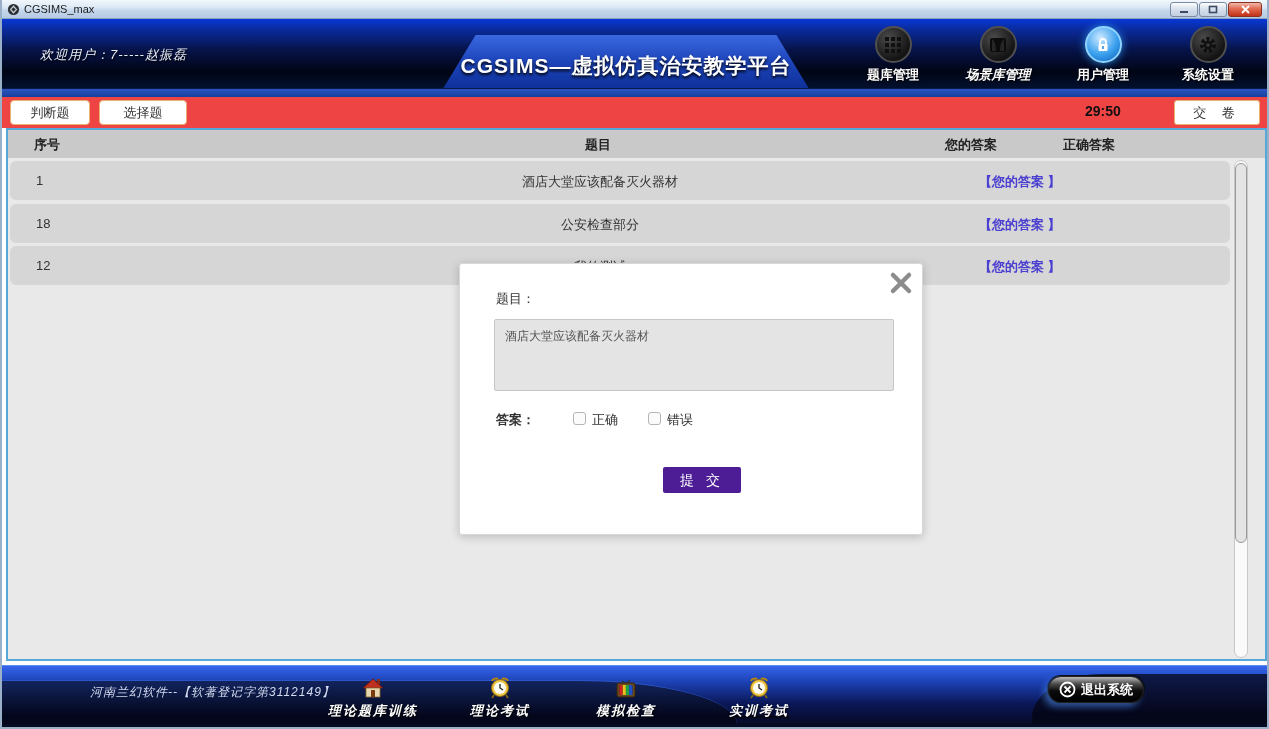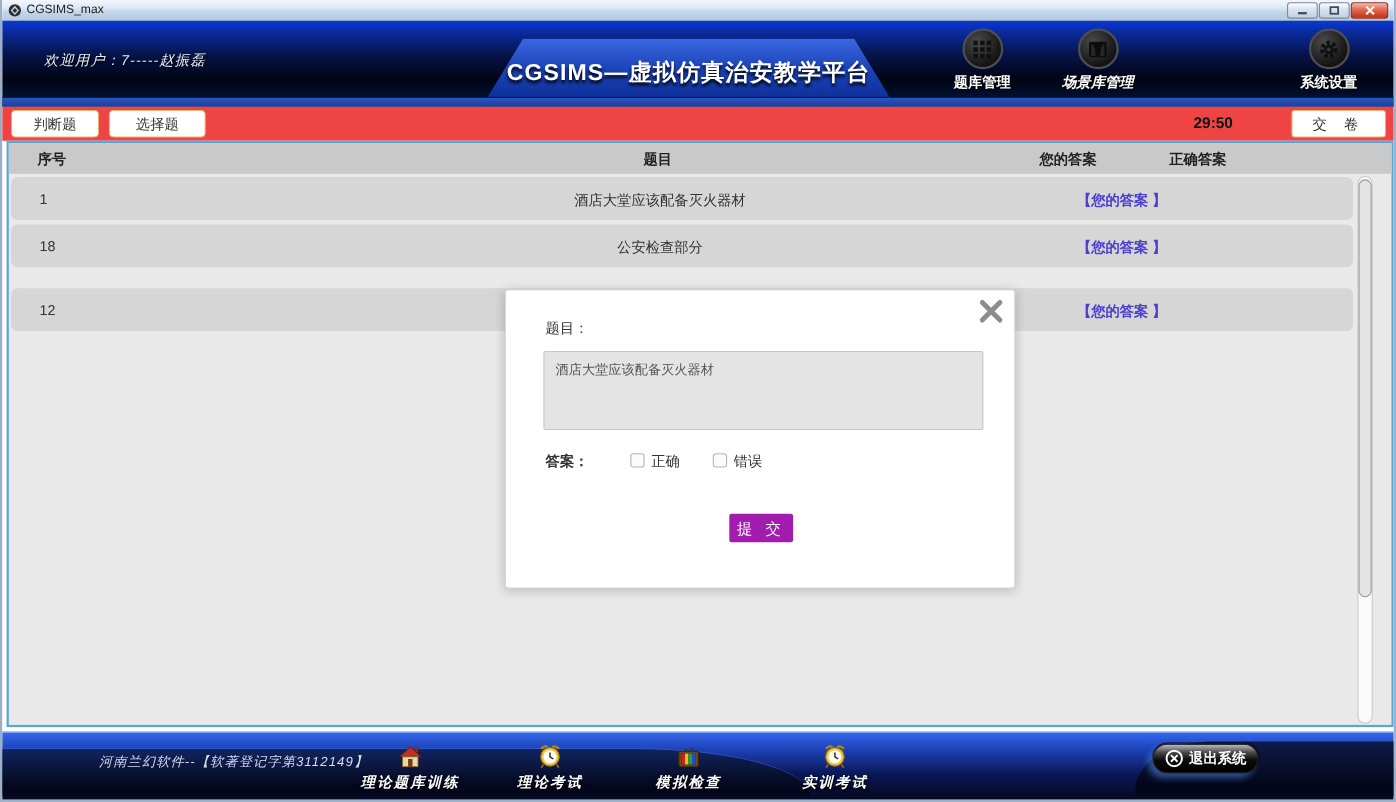--- a/index.html
+++ b/index.html
@@ -75,21 +75,21 @@
   .q-label { position:absolute; left:36px; top:26px; font-size:13px; color:#333; }
   .q-box { position:absolute; left:34px; top:55px; width:400px; height:72px; background:#e4e4e4;
     border:1px solid #c6c6c6; border-radius:2px; font-size:12px; color:#555; padding:8px 10px;
     font-family:"Liberation Sans", sans-serif; resize:none; }
   .a-label { position:absolute; left:36px; top:147px; font-size:13px; color:#333; font-weight:bold; }
   .cb { position:absolute; top:148px; width:13px; height:13px; background:#fbfbfb;
     border:1px solid #b5b5b5; border-radius:3px; cursor:pointer; }
   .cb1 { left:113px; } .cb2 { left:188px; }
   .cb-label { position:absolute; top:147px; font-size:13px; color:#333; }
   .cbl1 { left:132px; } .cbl2 { left:207px; }
-  .submit-btn { position:absolute; left:203px; top:203px; width:58px; height:26px; background:#a21caf;
+  .submit-btn { position:absolute; left:203px; top:203px; width:78px; height:26px; background:#4c1d95;
     border:none; border-radius:2px; color:#fff; font-size:14px; letter-spacing:4px; cursor:pointer;
     text-align:center; line-height:26px; }
 
   
   .footer { position:absolute; left:0; bottom:0; width:100%; height:62px;
     background:linear-gradient(180deg,#3566ec 0%,#1c41b4 26%,#0a1757 62%,#05091f 100%);
     border-top:1px solid #5d8cf2; }
   .swoosh-left { position:absolute; left:0; bottom:3px; width:735px; height:44px;
     background:linear-gradient(180deg,#12245e,#04071c 80%); border-top:1px solid #2c55c8;
     border-top-right-radius:160px 44px; }
@@ -165,20 +165,30 @@
       <div class="nav-item" style="left:105px;font-style:italic;">
         <div class="nav-circle">
           <svg width="18" height="18" viewBox="0 0 18 18">
             <rect x="1" y="2" width="16" height="14" rx="2" fill="#0c0c0c"></rect>
             <path d="M3 3 Q7 6 7 15 L3 15 Z" fill="#262626"></path>
             <path d="M15 3 Q11 6 11 15 L15 15 Z" fill="#262626"></path>
           </svg>
         </div>
         <div class="nav-label">场景库管理</div>
       </div>
+      <div class="nav-item active" style="left:210px;">
+        <div class="nav-circle">
+          <svg width="16" height="16" viewBox="0 0 16 16">
+            <path d="M5 7 V5 a3 3 0 0 1 6 0 V7" fill="none" stroke="#fff" stroke-width="1.8"></path>
+            <rect x="3.5" y="7" width="9" height="7" rx="1.2" fill="#fff"></rect>
+            <rect x="7.2" y="9" width="1.6" height="3" fill="#2a8ae0"></rect>
+          </svg>
+        </div>
+        <div class="nav-label">用户管理</div>
+      </div>
       <div class="nav-item" style="left:315px;">
         <div class="nav-circle">
           <svg width="18" height="18" viewBox="0 0 18 18">
             <circle cx="9" cy="9" r="6" fill="none" stroke="#101010" stroke-width="4" stroke-dasharray="3 2.2"></circle>
             <circle cx="9" cy="9" r="4.2" fill="#101010"></circle>
             <circle cx="9" cy="9" r="1.8" fill="#3a3a3a"></circle>
           </svg>
         </div>
         <div class="nav-label">系统设置</div>
       </div>
@@ -204,21 +214,21 @@
     <div class="trow" style="top:31px;">
       <span class="cell-no">1</span>
       <span class="cell-title">酒店大堂应该配备灭火器材</span>
       <span class="cell-answer">【您的答案 】</span>
     </div>
     <div class="trow" style="top:74px;">
       <span class="cell-no">18</span>
       <span class="cell-title">公安检查部分</span>
       <span class="cell-answer">【您的答案 】</span>
     </div>
-    <div class="trow" style="top:116px;margin-top:16px;">
+    <div class="trow" style="top:116px;">
       <span class="cell-no">12</span>
       <span class="cell-title">我的测试</span>
       <span class="cell-answer">【您的答案 】</span>
     </div>
 
     <div class="scroll-track">
       <div class="scroll-thumb"></div>
     </div>
   </div>
 

